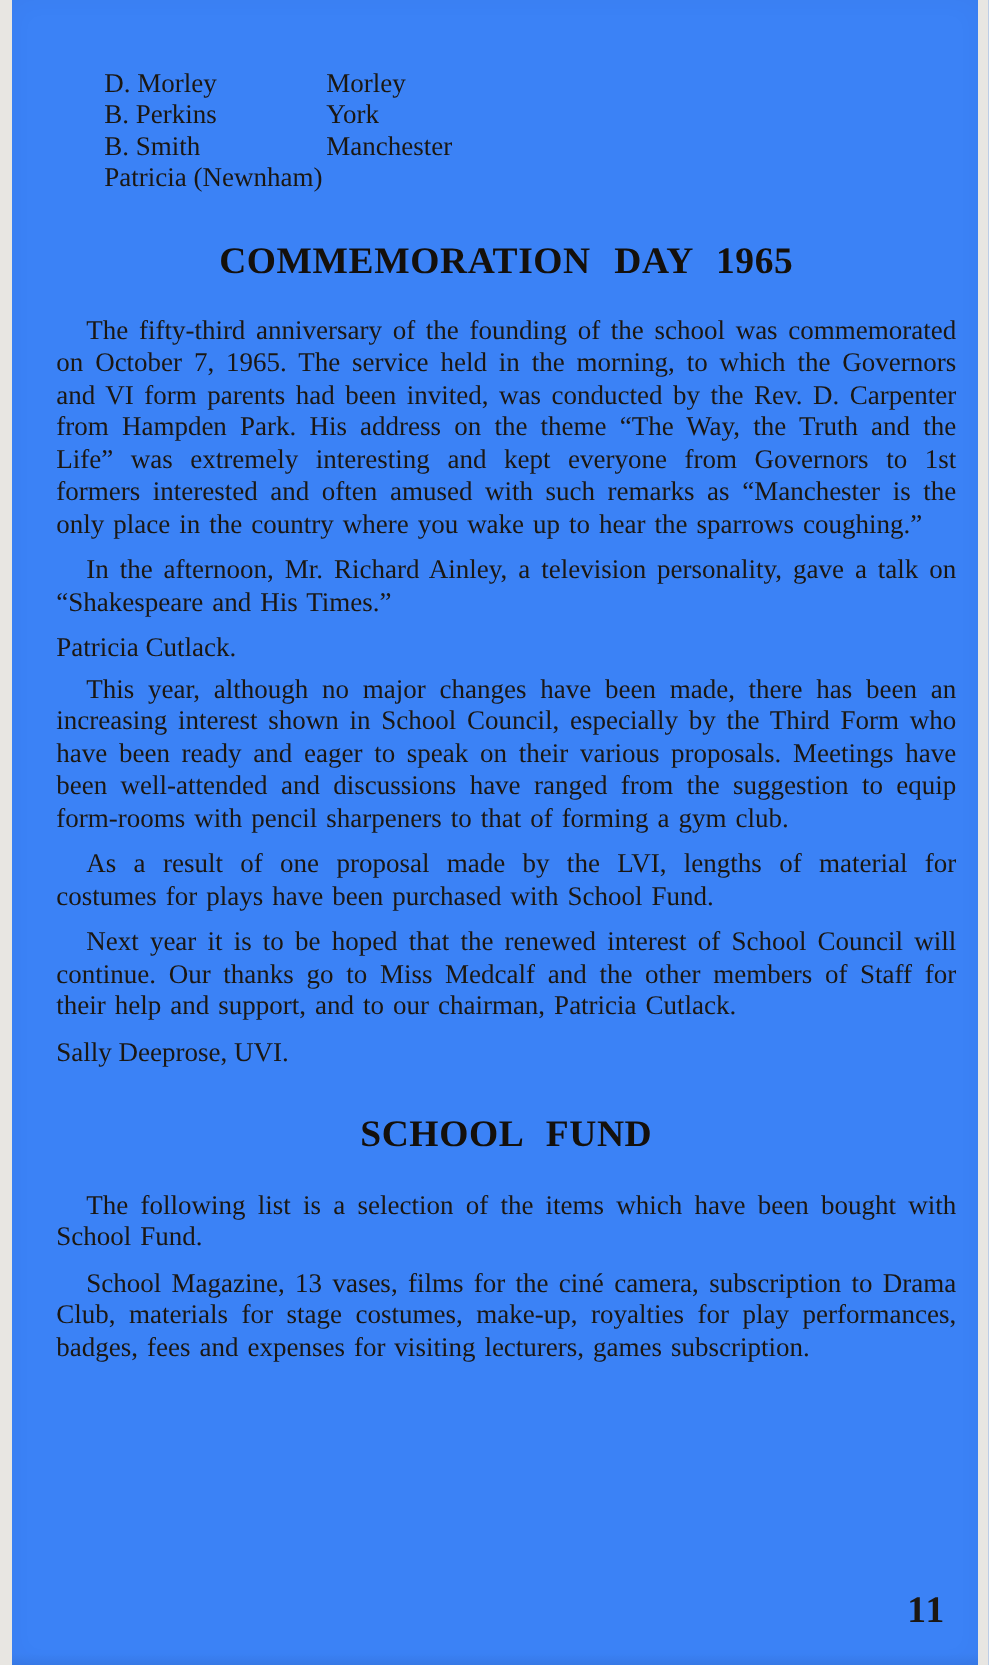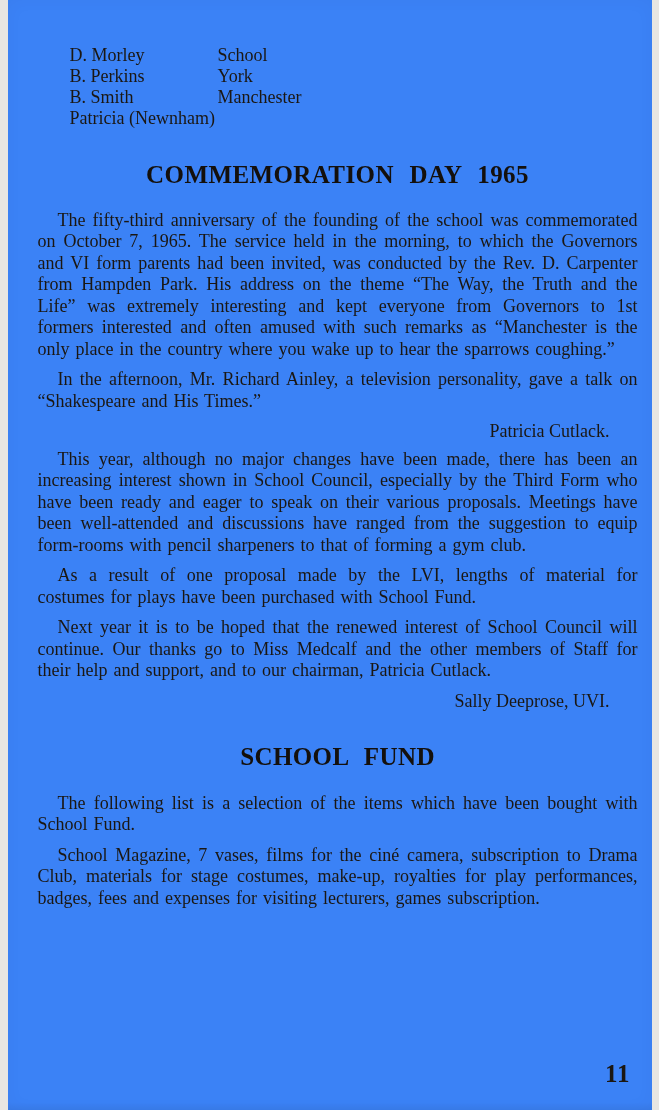--- a/index.html
+++ b/index.html
@@ -57,21 +57,20 @@
   .sec-heading.h-fund          { margin-top: 34px; margin-bottom: 25px; }
   
   p.body-par {
     margin: 0 0 9px 0;
     text-align: justify;
     text-indent: 20px;
     word-spacing: 1.5px;
   }
   p.signature {
     margin: 2px 0 6px 0;
-    text-align: right;
     padding-right: 28px;
   }
   .page-number {
     position: absolute;
     right: 21px;
     top: 1063px;
     font-size: 25px;
     font-weight: bold;
     letter-spacing: 1px;
   }
@@ -88,21 +87,21 @@
 </style>
 </head>
 <body>
 
 <div class="page">
   <div class="content">
 
     <div class="grad-list">
       <div class="grad-row">
         <span class="grad-name">D. Morley</span>
-        <span class="grad-dest">School</span>
+        <span class="grad-dest">Morley</span>
       </div>
       <div class="grad-row">
         <span class="grad-name">B. Perkins</span>
         <span class="grad-dest">York</span>
       </div>
       <div class="grad-row">
         <span class="grad-name">B. Smith</span>
         <span class="grad-dest">Manchester</span>
       </div>
       <div class="grad-row">
@@ -120,20 +119,20 @@
     <section>
       <p class="body-par">This year, although no major changes have been made, there has been an increasing interest shown in School Council, especially by the Third Form who have been ready and eager to speak on their various proposals.  Meetings have been well-attended and discussions have ranged from the suggestion to equip form-rooms with pencil sharpeners to that of forming a gym club.</p>
       <p class="body-par">As a result of one proposal made by the LVI, lengths of material for costumes for plays have been purchased with School Fund.</p>
       <p class="body-par">Next year it is to be hoped that the renewed interest of School Council will continue.  Our thanks go to Miss Medcalf and the other members of Staff for their help and support, and to our chairman, Patricia Cutlack.</p>
       <p class="signature">Sally Deeprose, UVI.</p>
     </section>
 
     <section>
       <h2 class="sec-heading h-fund">SCHOOL FUND</h2>
       <p class="body-par">The following list is a selection of the items which have been bought with School Fund.</p>
-      <p class="body-par">School Magazine, 7 vases, films for the ciné camera, subscription to Drama Club, materials for stage costumes, make-up, royalties for play performances, badges, fees and expenses for visiting lecturers, games subscription.</p>
+      <p class="body-par">School Magazine, 13 vases, films for the ciné camera, subscription to Drama Club, materials for stage costumes, make-up, royalties for play performances, badges, fees and expenses for visiting lecturers, games subscription.</p>
     </section>
 
   </div>
 
   <div class="page-number">11</div>
   <div class="scan-shadow"></div>
 </div>
 
 </body></html>

